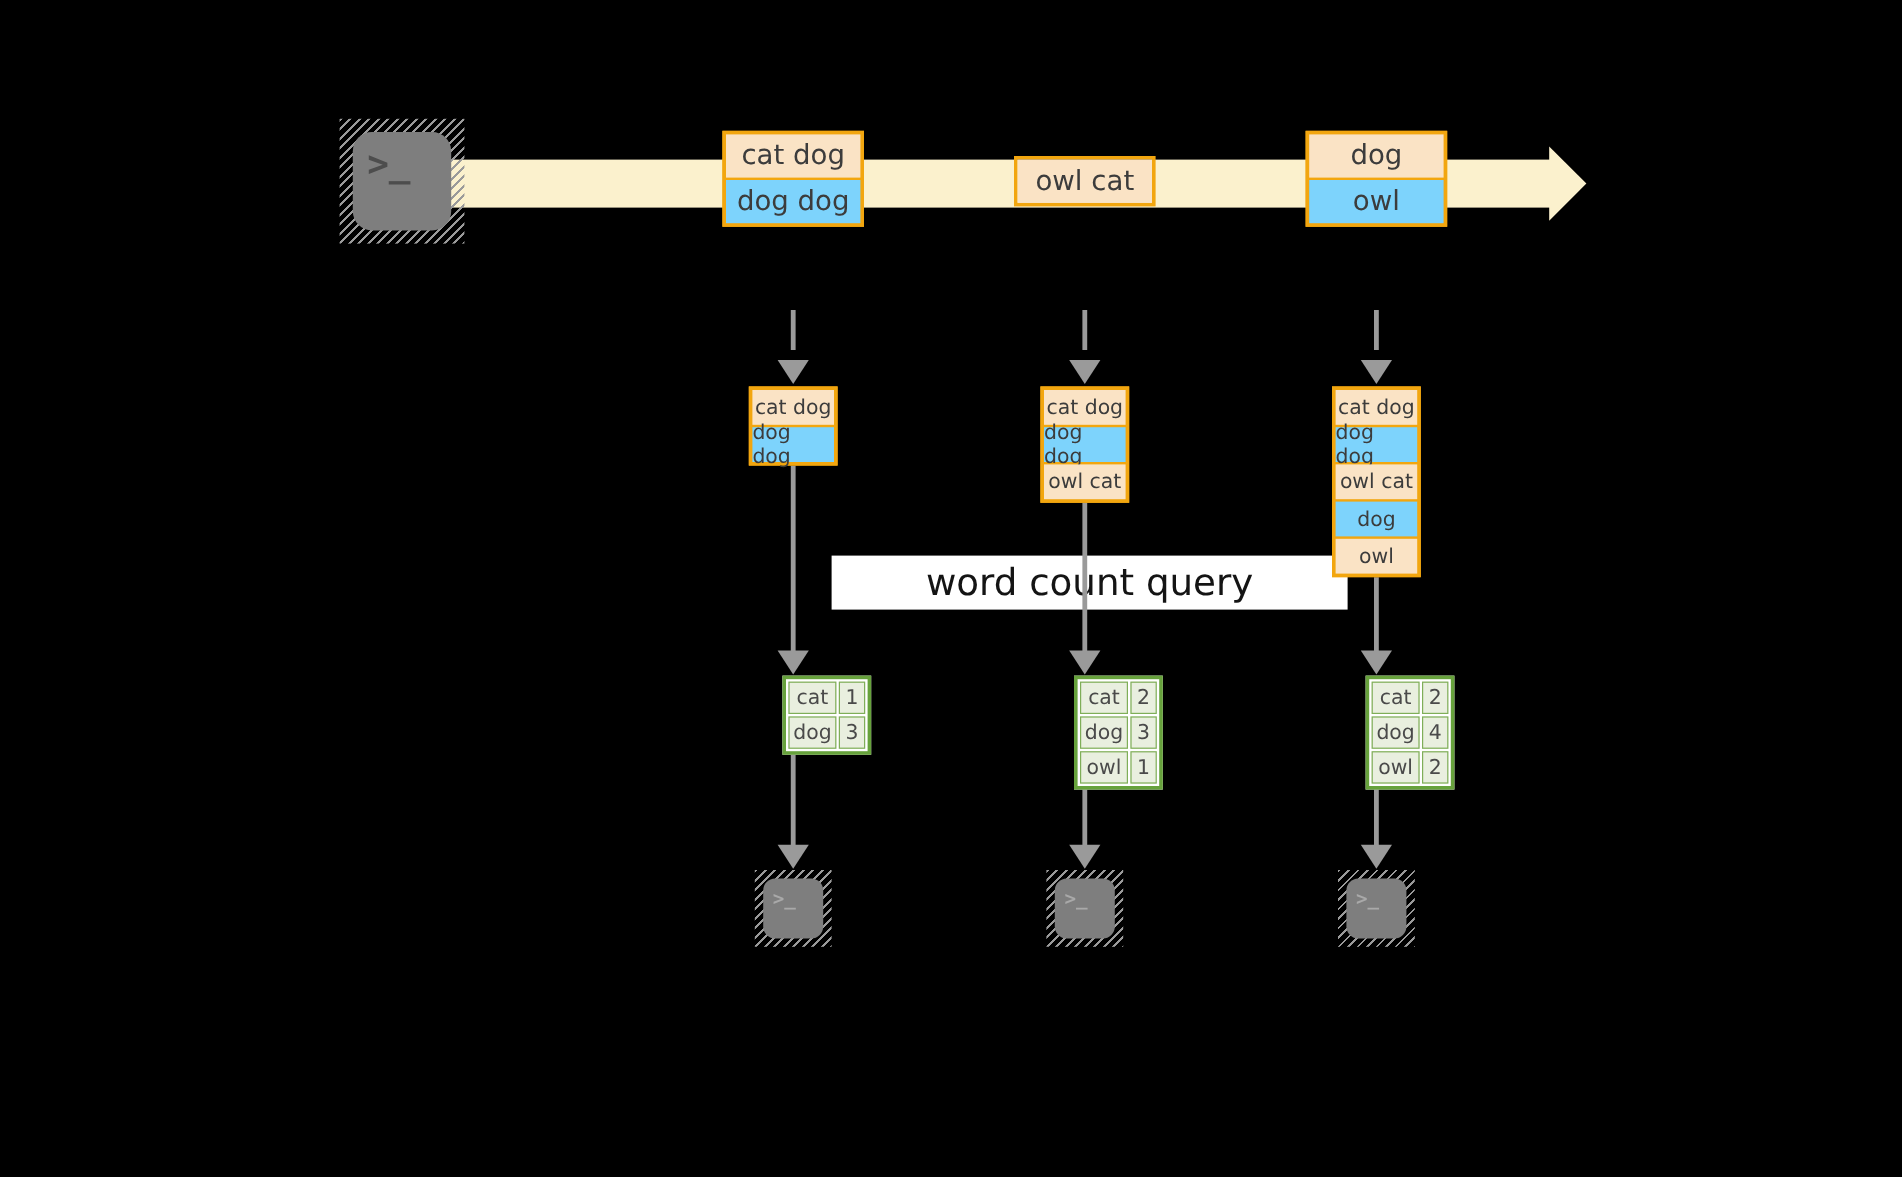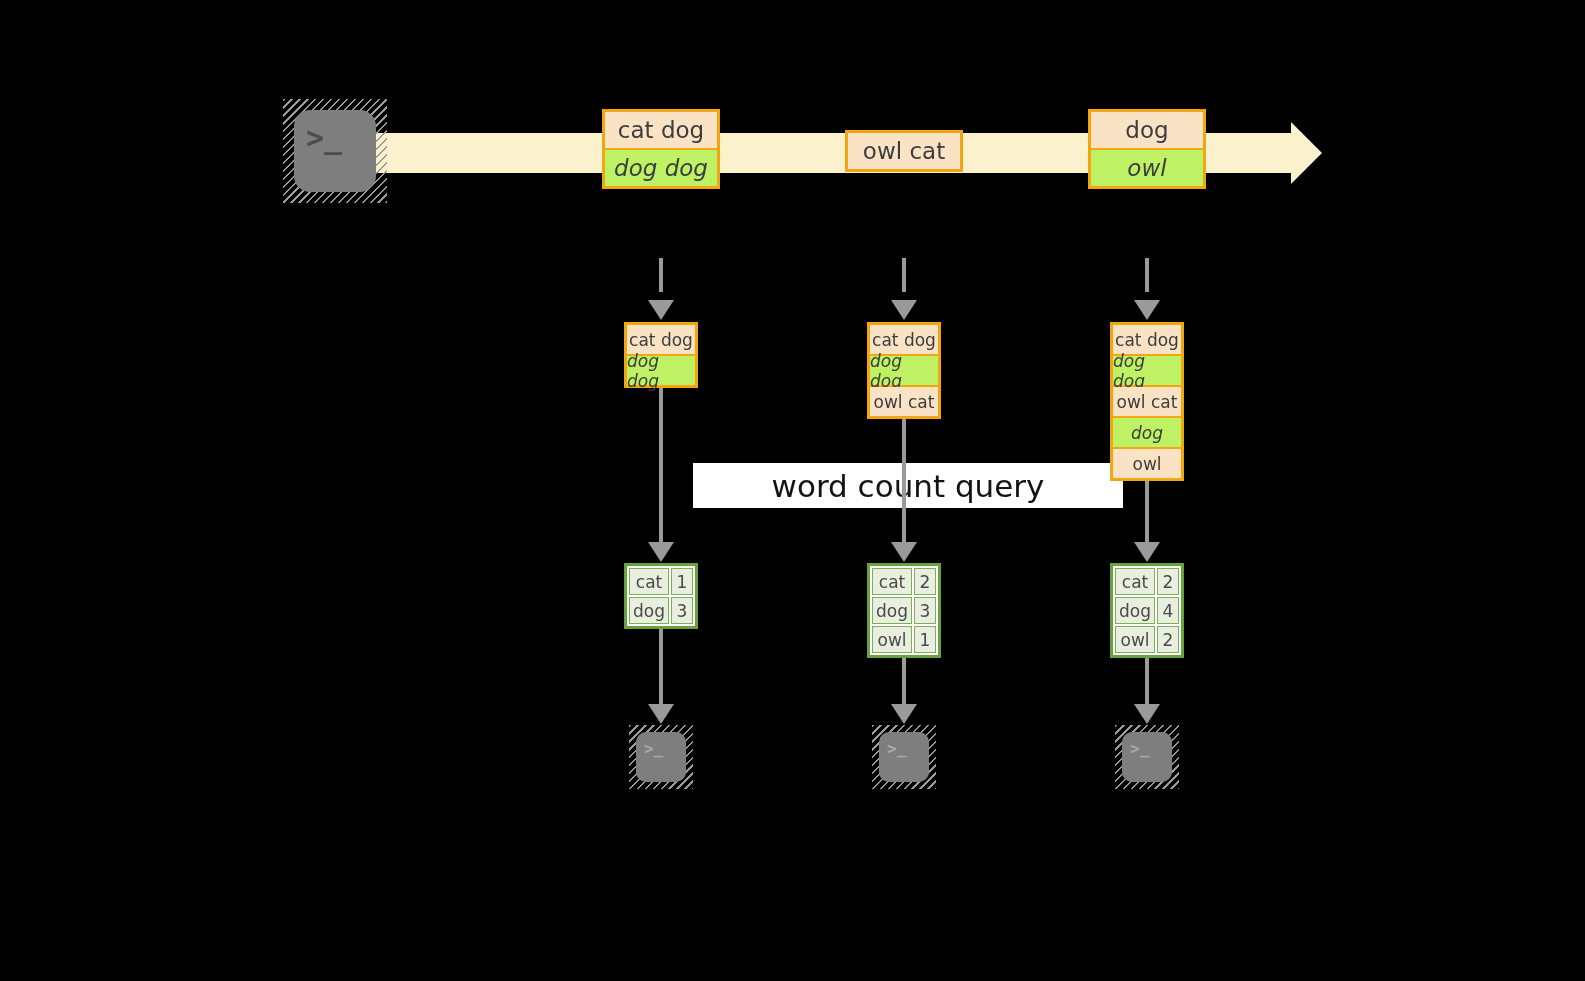--- a/index.html
+++ b/index.html
@@ -21,38 +21,38 @@
   .term-body{position:absolute;background:#7e7e7e;color:#4d4d4d;
     font-family:"DejaVu Sans Mono","Liberation Mono",monospace;font-weight:bold;}
   .term-big{left:283px;top:99px;width:104px;height:104px;}
   .term-big .term-body{inset:11px;border-radius:16px;font-size:30px;padding:10px 0 0 12px;box-sizing:border-box;}
   .term-small{width:64px;height:64px;top:725px;}
   .term-small .term-body{inset:7px;border-radius:10px;font-size:16px;color:#a9a9a9;padding:7px 0 0 8px;box-sizing:border-box;}
 
   
   .obox{border:3px solid #f2a60f;background:#f2a60f;display:flex;flex-direction:column;gap:2px;z-index:3;}
   .ocell{background:#fae3c5;color:#3c3c3c;display:flex;align-items:center;justify-content:center;}
-  .ocell.cream{background:#bef264;font-style:italic;}
+  .ocell.cream{background:#7dd3fc;}
   .stream-box .ocell{width:112px;height:36px;font-size:23px;}
   .acc-box .ocell{width:68px;height:29px;font-size:17px;}
 
   
   .shaft{width:4px;background:#9a9a9a;z-index:2;}
   .shaft.dashed{background:repeating-linear-gradient(to bottom,#9a9a9a 0 34px,transparent 34px 46px);}
   .ahead{width:0;height:0;border-left:13px solid transparent;border-right:13px solid transparent;
     border-top:20px solid #9a9a9a;z-index:2;}
 
   
   .banner{left:693px;top:463px;width:430px;height:45px;background:#ffffff;z-index:1;
     display:flex;align-items:center;justify-content:center;
     font-size:31px;color:#141414;}
 
   
   .gtable{background:#fff;border:3px solid #67a23c;padding:2px;display:grid;
-    grid-template-columns:40px 22px;gap:2px;z-index:3;}
+    grid-template-columns:40px 22px;gap:2px;z-index:3;margin-left:28px;}
   .gcell{background:#e9efdf;border:1px solid #7fae58;height:25px;
     display:flex;align-items:center;justify-content:center;font-size:17px;color:#4a4a4a;}
 </style>
 </head>
 <body>
 
 <div class="abs band"></div>
 <div class="abs band-head"></div>
 
 <div class="abs term term-big">

